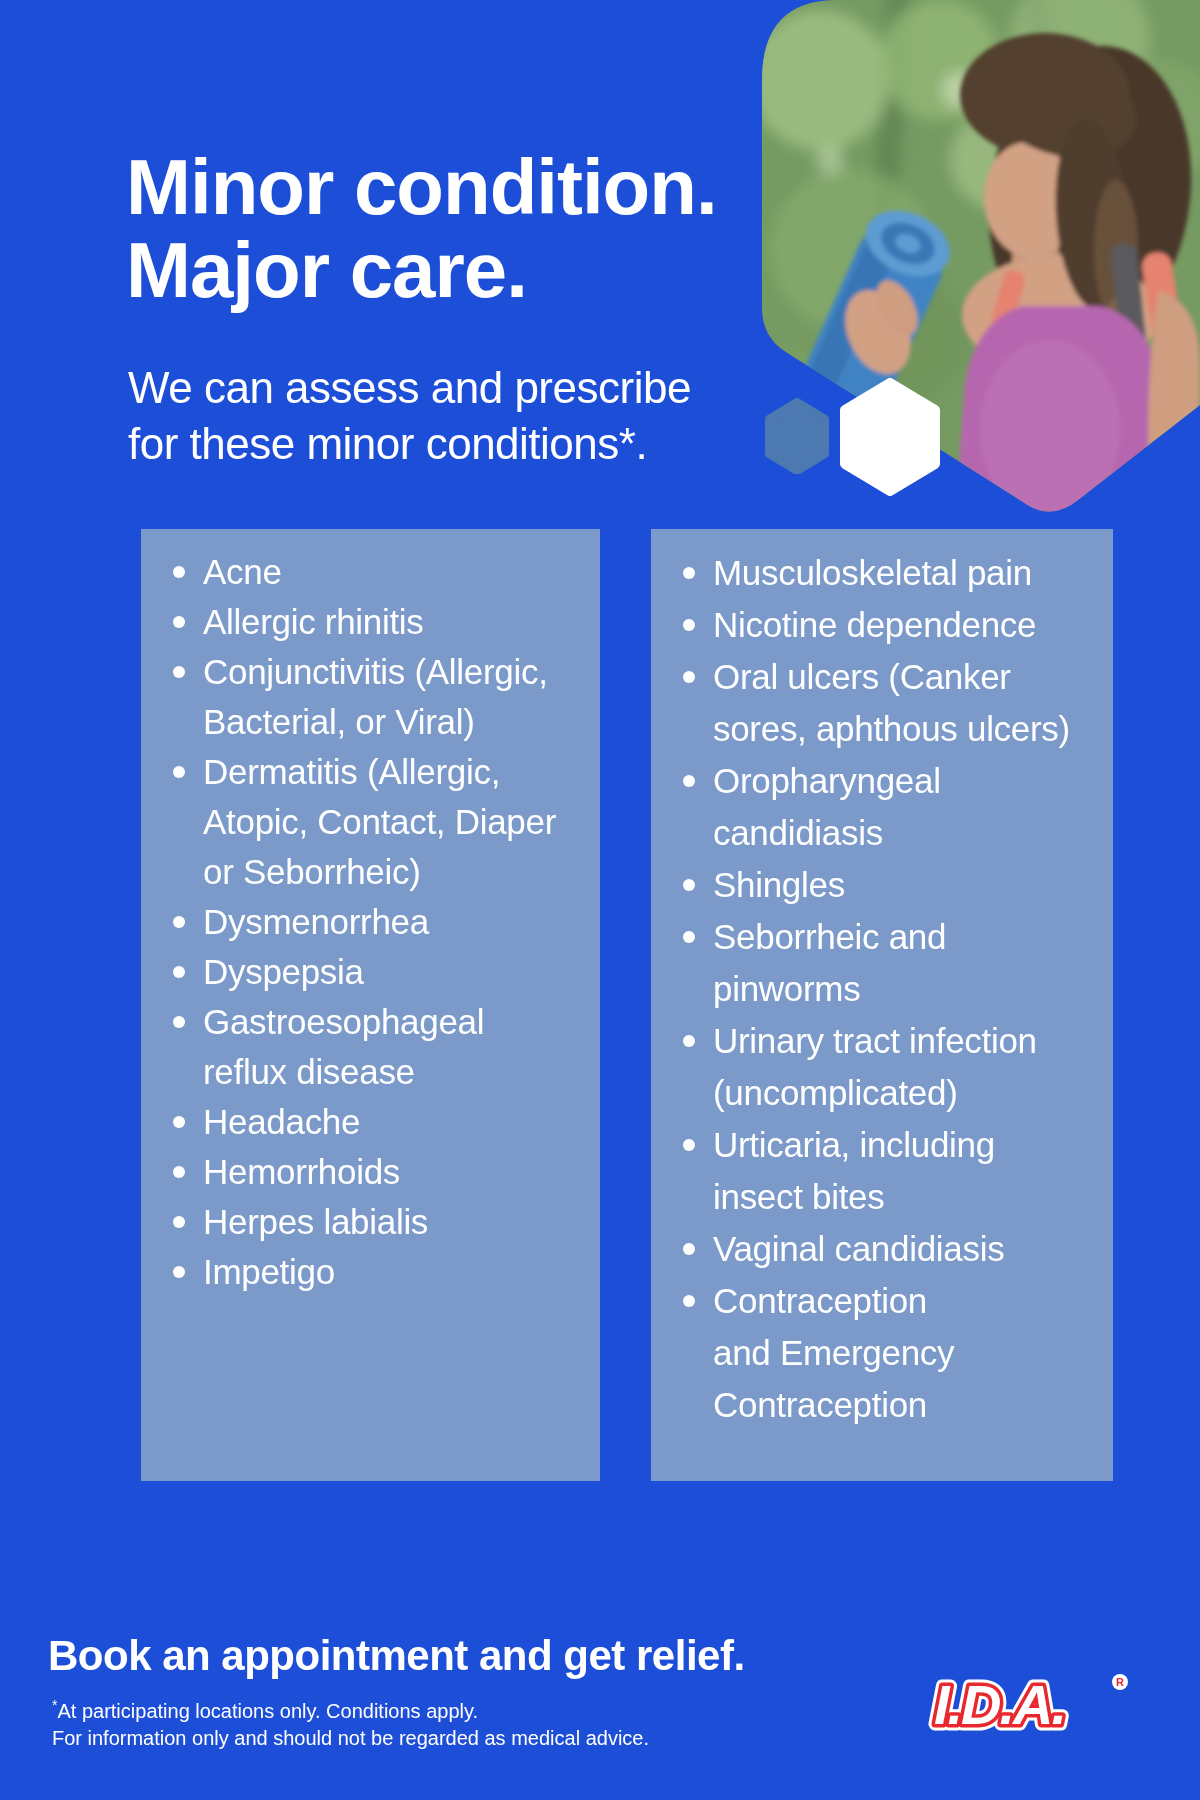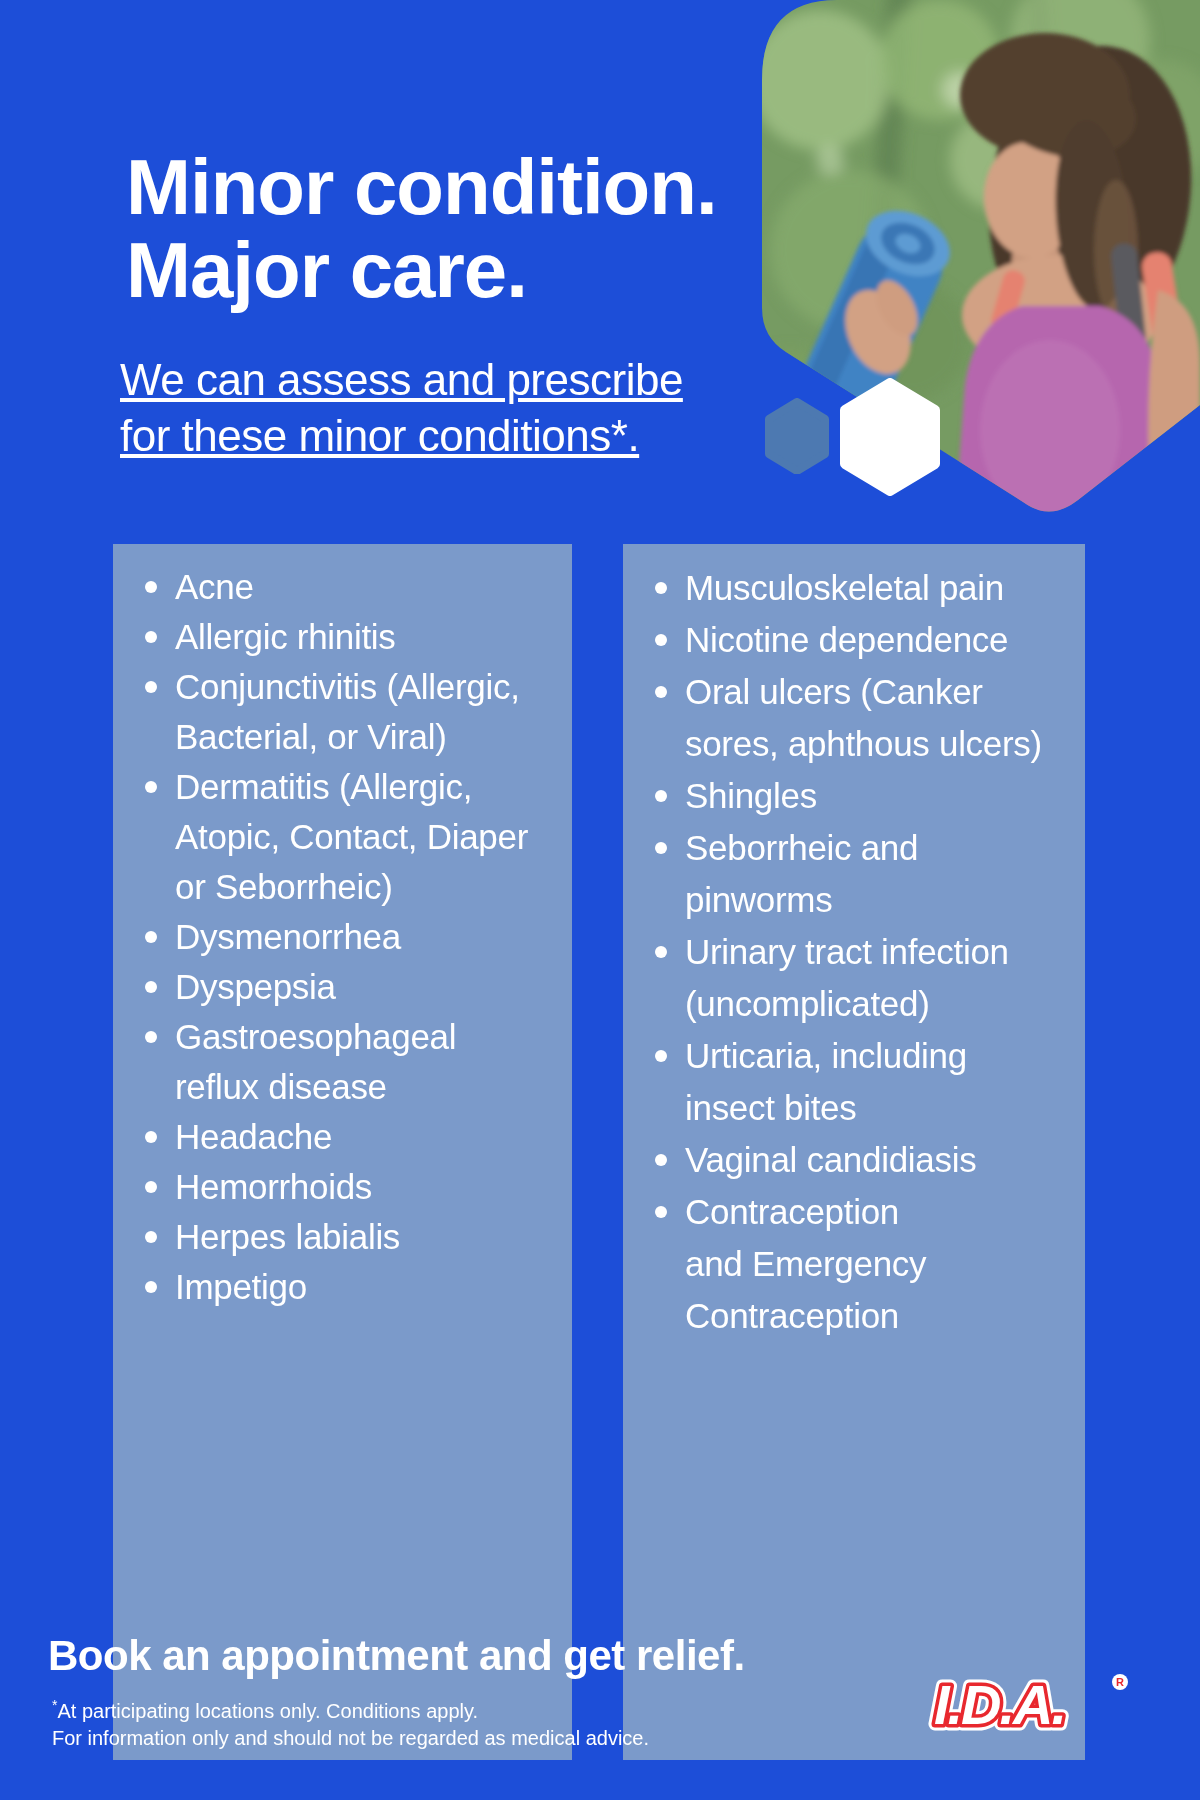--- a/index.html
+++ b/index.html
@@ -19,21 +19,21 @@
     position:absolute; left:120px; top:352px;
     font-size:44px; font-weight:normal; line-height:56px; letter-spacing:-0.5px;
   }
   .subtitle span{display:block;}
   
   .photo{position:absolute; left:760px; top:0; width:440px; height:520px;}
   .hex{position:absolute;}
   .hex-small{left:762px; top:398px;}
   .hex-white{left:838px; top:378px;}
   
-  .panel{position:absolute; top:544px; height:1216px; background:#7b9aca;}
+  .panel{position:absolute; top:529px; height:952px; background:#7b9aca;margin-left:28px;}
   .panel-left{left:113px; width:459px;}
   .panel-right{left:623px; width:462px;}
   .panel ul{list-style:none; margin:0; padding:18px 8px 0 0;}
   .panel-right ul{}
   .cond-item{position:relative; padding-left:62px;
     font-size:35px; letter-spacing:-0.3px; color:#fff;}
   .panel-left  .cond-item{line-height:50px;}
   .panel-right .cond-item{line-height:52px;}
   .dot{position:absolute; left:32px; top:19px; width:12px; height:12px;
        border-radius:50%; background:#fff;}
@@ -127,21 +127,21 @@
   </svg>
   <svg class="hex hex-white" width="104" height="118" viewBox="0 0 104 118">
     <path d="M52,5 L97,32 V86 L52,113 L7,86 V32 Z" fill="#ffffff" stroke="#ffffff" stroke-width="10" stroke-linejoin="round"></path>
   </svg>
 
   <h1 class="title" style="margin:0;">
     <span>Minor condition.</span>
     <span>Major care.</span>
   </h1>
 
-  <p class="subtitle" style="margin:0;text-decoration:underline;">
+  <p class="subtitle" style="margin:8px;">
     <span>We can assess and prescribe</span>
     <span>for these minor conditions*.</span>
   </p>
 
   <div class="panel panel-left">
     <ul>
         <li class="cond-item">
           <span class="dot"></span>
           <div class="cond-line">Acne</div>
         </li>
@@ -199,20 +199,25 @@
           <div class="cond-line">Musculoskeletal pain</div>
         </li>
         <li class="cond-item">
           <span class="dot"></span>
           <div class="cond-line">Nicotine dependence</div>
         </li>
         <li class="cond-item">
           <span class="dot"></span>
           <div class="cond-line">Oral ulcers (Canker</div>
           <div class="cond-line">sores, aphthous ulcers)</div>
+        </li>
+        <li class="cond-item">
+          <span class="dot"></span>
+          <div class="cond-line">Oropharyngeal</div>
+          <div class="cond-line">candidiasis</div>
         </li>
         <li class="cond-item">
           <span class="dot"></span>
           <div class="cond-line">Shingles</div>
         </li>
         <li class="cond-item">
           <span class="dot"></span>
           <div class="cond-line">Seborrheic and</div>
           <div class="cond-line">pinworms</div>
         </li>

